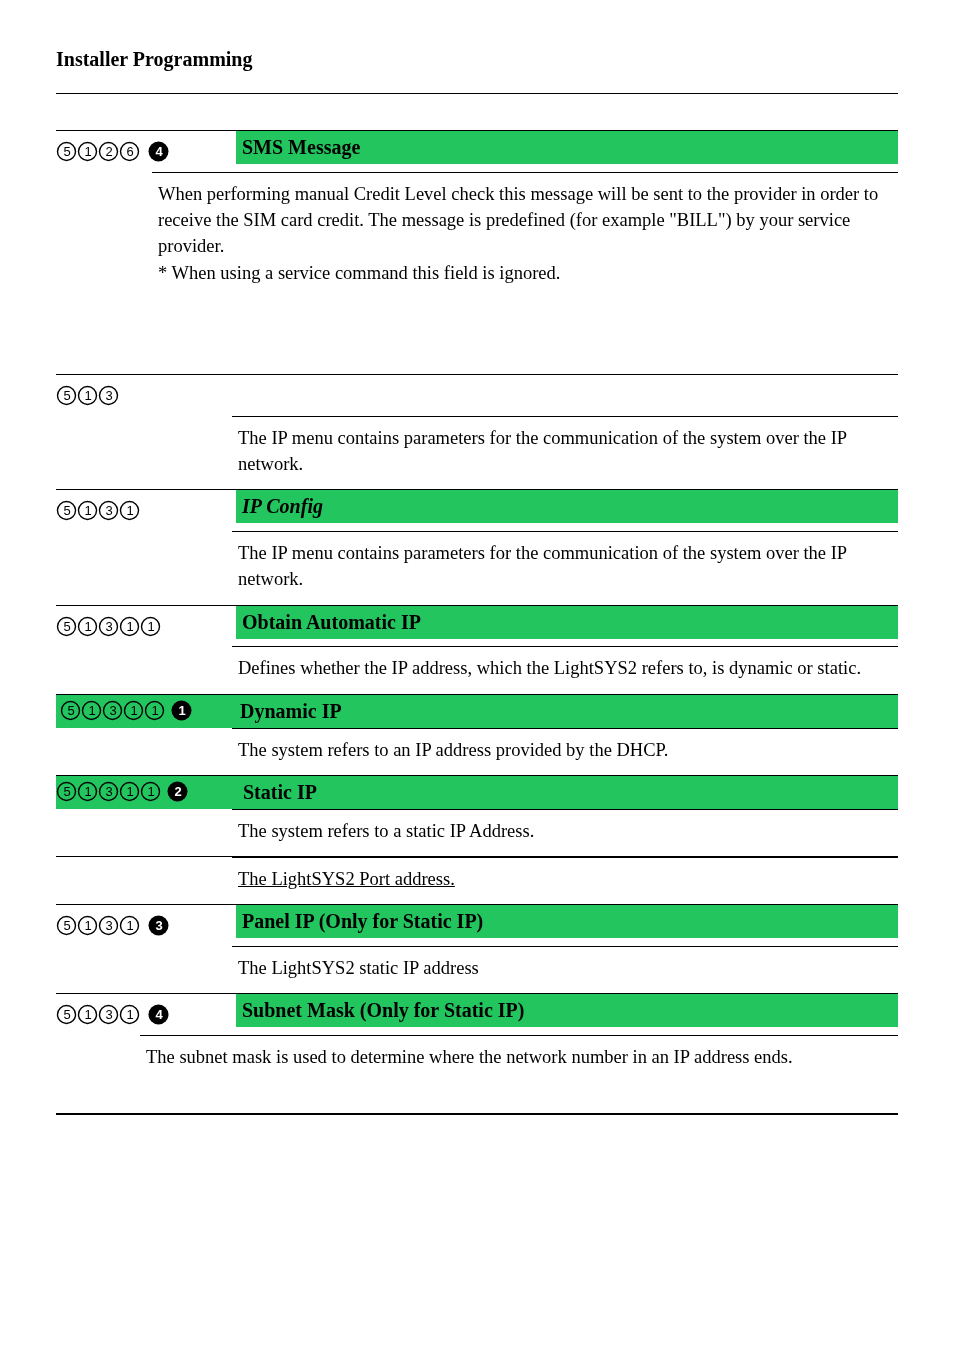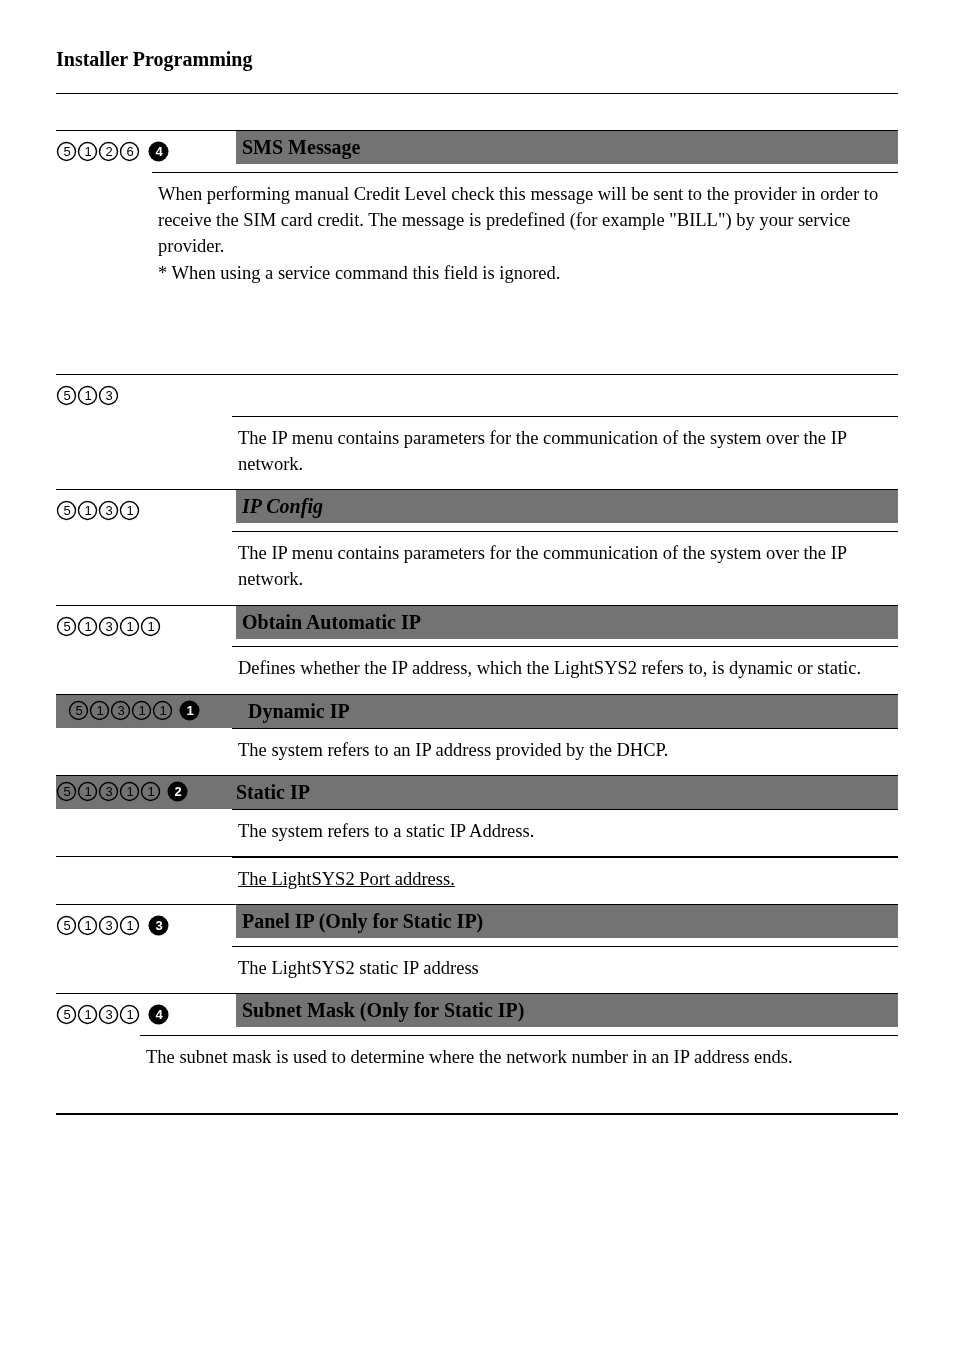--- a/index.html
+++ b/index.html
@@ -37,21 +37,21 @@
     padding: 6px 4px 6px 0;
     font-size: 24px;
     letter-spacing: -1px;
     line-height: 1.2;
     white-space: nowrap;
   }
   .body-col {
     flex: 1;
   }
   .heading-bar {
-    background: #737373;
+    background: #22c55e;
     font-weight: bold;
     font-size: 20px;
     padding: 5px 8px 5px 6px;
   }
   .heading-bar.italic {
     font-style: italic;
   }
   .desc {
     padding: 8px 6px 12px 6px;
     font-size: 18.5px;
@@ -183,40 +183,40 @@
           </svg><svg class="ic" viewBox="0 0 21 21">
             <use href="#c1"></use>
           </svg></div>
         <div class="body-col">
           <div class="heading-bar">Obtain Automatic IP</div>
         </div>
       </div>
       <div class="desc" style="margin-left: 176px;">Defines whether the IP address, which the LightSYS2 refers to, is dynamic or static.</div>
     </div>
     <div class="row">
-      <div class="heading-bar" style="display: flex; align-items: center; gap: 4px; padding-left: 12px;">
+      <div class="heading-bar" style="display: flex; align-items: center; gap: 4px; padding-left: 4px;">
         <span style="width: 176px; flex: 0 0 176px; font-weight: normal; letter-spacing: -1px;"><svg class="ic" viewBox="0 0 21 21">
             <use href="#c5"></use>
           </svg><svg class="ic" viewBox="0 0 21 21">
             <use href="#c1"></use>
           </svg><svg class="ic" viewBox="0 0 21 21">
             <use href="#c3"></use>
           </svg><svg class="ic" viewBox="0 0 21 21">
             <use href="#c1"></use>
           </svg><svg class="ic" viewBox="0 0 21 21">
             <use href="#c1"></use>
           </svg><span>  </span><svg class="ic" viewBox="0 0 21 21">
             <use href="#b1"></use>
           </svg></span>
         <span>Dynamic IP</span>
       </div>
       <div class="desc" style="margin-left: 176px;">The system refers to an IP address provided by the DHCP.</div>
     </div>
     <div class="row">
-      <div class="heading-bar" style="display: flex; align-items: center; gap: 4px; padding-left: 0px;">
+      <div class="heading-bar" style="display: flex; align-items: center; gap: 11px; padding-left: 0px;">
         <span style="width: 176px; flex: 0 0 176px; font-weight: normal; letter-spacing: -1px;"><svg class="ic" viewBox="0 0 21 21">
             <use href="#c5"></use>
           </svg><svg class="ic" viewBox="0 0 21 21">
             <use href="#c1"></use>
           </svg><svg class="ic" viewBox="0 0 21 21">
             <use href="#c3"></use>
           </svg><svg class="ic" viewBox="0 0 21 21">
             <use href="#c1"></use>
           </svg><svg class="ic" viewBox="0 0 21 21">
             <use href="#c1"></use>

